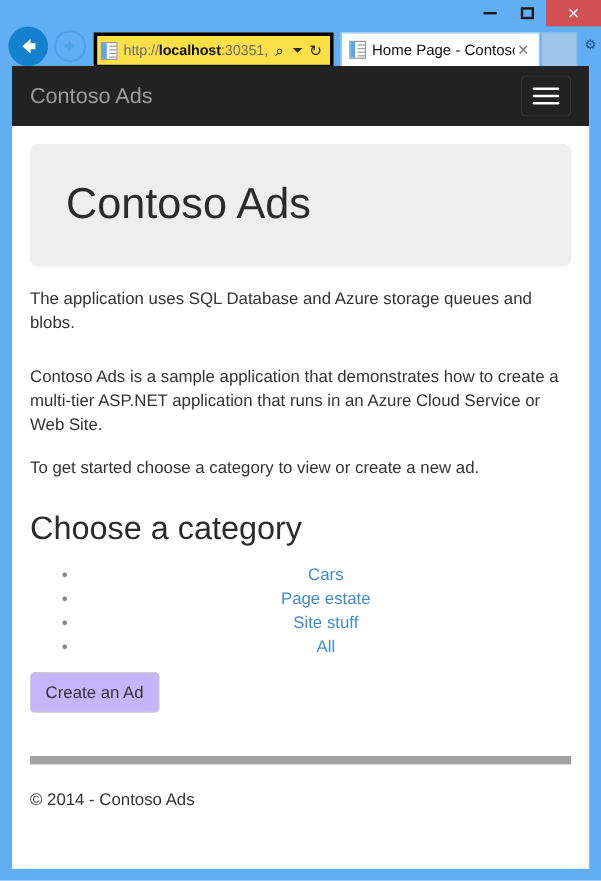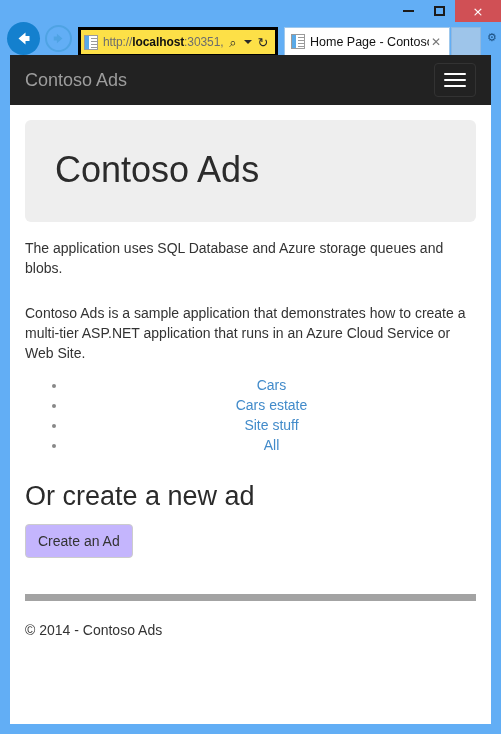--- a/index.html
+++ b/index.html
@@ -395,38 +395,39 @@
     </div>
 
     <div id="page-container">
 
       <div id="jumbotron">
         <h1 id="jumbotron-title">Contoso Ads</h1>
       </div>
 
       <p class="body-paragraph">The application uses SQL Database and Azure storage queues and blobs.</p>
       <p class="body-paragraph" id="paragraph-1">Contoso Ads is a sample application that demonstrates how to create a multi-tier ASP.NET application that runs in an Azure Cloud Service or Web Site.</p>
-
+      <p class="body-paragraph">To get started choose a category to view or create a new ad.</p>
+
+      <h2 class="section-heading">Choose a category</h2>
 
       <ul id="category-list">
         <li>
           <a>Cars</a>
         </li>
         <li>
-          <a>Cars estate</a>
+          <a>Page estate</a>
         </li>
         <li>
           <a>Site stuff</a>
         </li>
         <li>
           <a>All</a>
         </li>
       </ul>
 
-      <h2 class="section-heading">Or create a new ad</h2>
 
       <button id="create-ad-button">Create an Ad</button>
 
       <div id="site-footer">
         <p id="footer-text">© 2014 - Contoso Ads</p>
       </div>
 
     </div>
   </div>
 </div>

